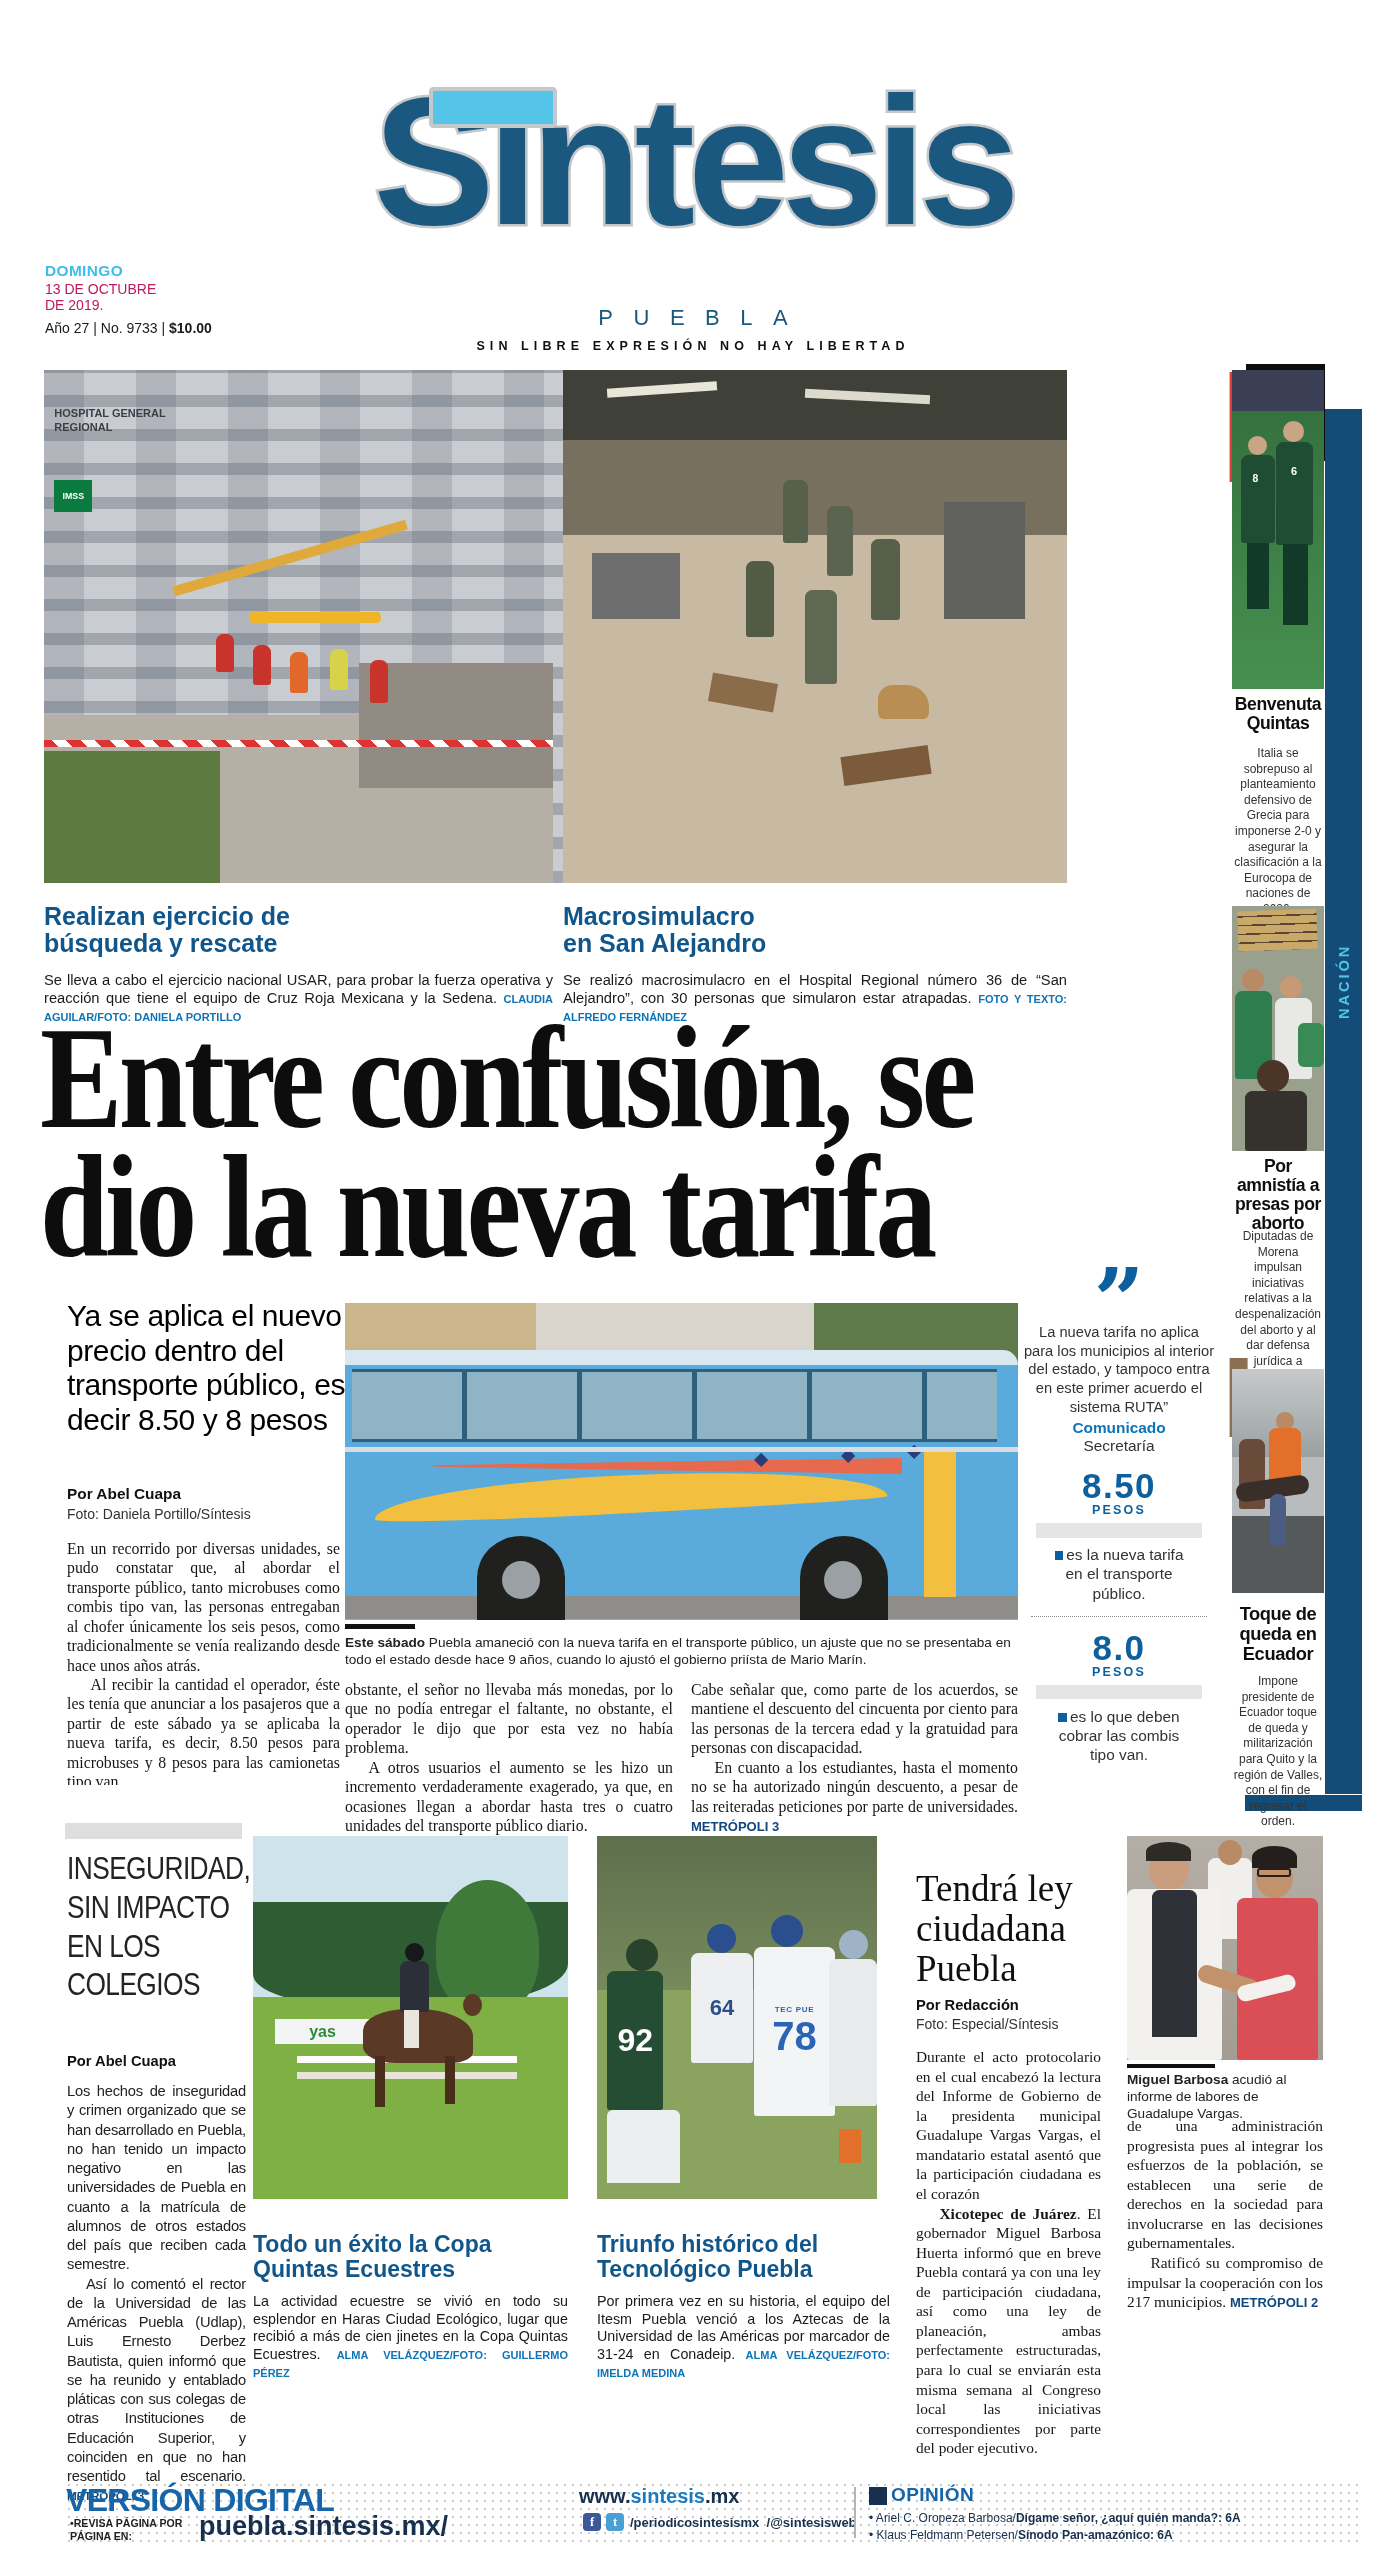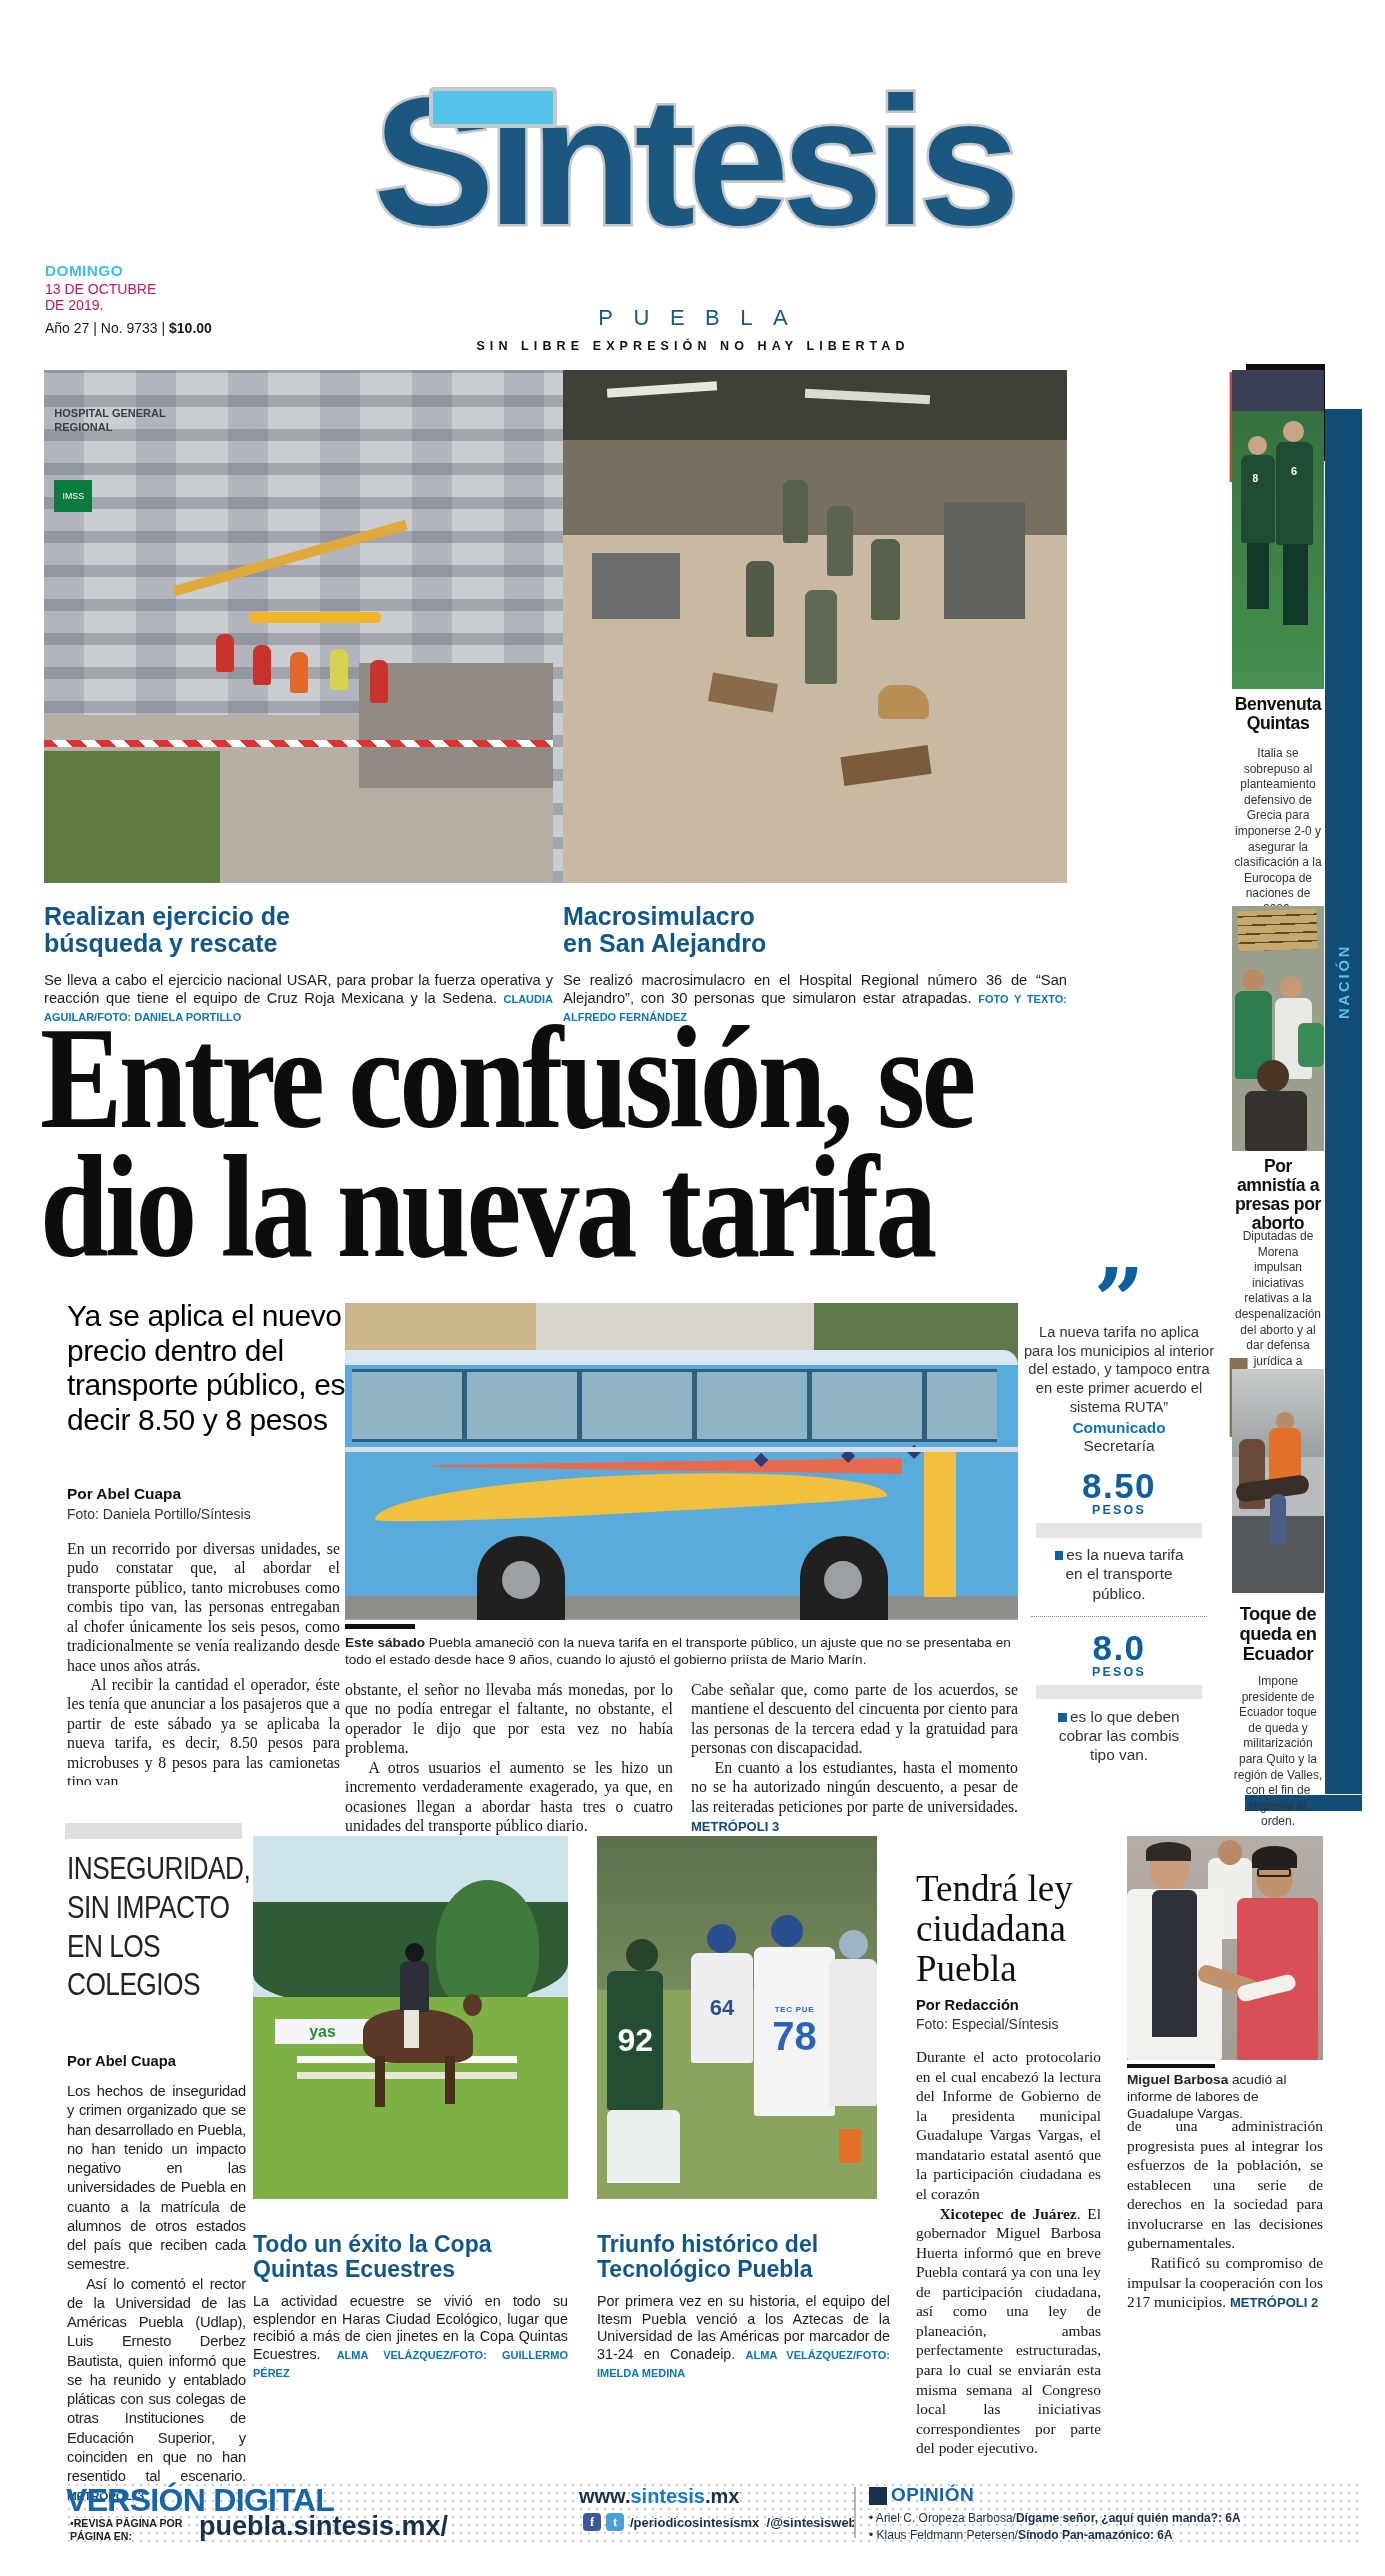--- a/index.html
+++ b/index.html
@@ -146,21 +146,21 @@
   <div class="abs" id="mh-tagline">SIN LIBRE EXPRESIÓN NO HAY LIBERTAD</div>
 
   <div class="abs" id="ph-rescue">
     <div class="ph-el" style="inset:0;background:
       repeating-linear-gradient(0deg, rgba(70,80,95,.30) 0 11.7px, transparent 11.7px 34px),
       repeating-linear-gradient(90deg, rgba(70,80,95,.18) 0 40px, transparent 40px 92px),#c9ccd0"></div>
     <div class="ph-el" style="left:0;top:345px;width:509px;height:169px;background:#b5afa6"></div>
     <div class="ph-el" style="left:0;top:381px;width:176px;height:132px;background:#5d7a41"></div>
     <div class="ph-el" style="left:315px;top:293px;width:194px;height:125px;background:#918b83"></div>
     <div class="ph-el" style="left:10.3px;top:37px;width:125px;font-size:11px;font-weight:700;color:#3a3f45;line-height:1.25">HOSPITAL GENERAL REGIONAL</div>
-    <div class="ph-el" style="left:10.3px;top:110px;width:38px;height:32px;background:#0b7a3e;color:#fff;font-size:8.8px;font-weight:400;display:flex;align-items:center;justify-content:center">IMSS</div>
+    <div class="ph-el" style="left:10.3px;top:110px;width:38px;height:32px;background:#0b7a3e;color:#fff;font-size:8.8px;font-weight:700;display:flex;align-items:center;justify-content:center">IMSS</div>
     <div class="ph-el" style="left:125px;top:183px;width:242px;height:9.5px;background:#e0a93c;transform:rotate(-16deg)"></div>
     <div class="ph-el" style="left:205px;top:242px;width:132px;height:11px;background:#f0b429;border-radius:4.4px"></div>
     <div class="fig" style="left:172px;top:264px;width:17.6px;height:38px;background:#c8342c"></div>
     <div class="fig" style="left:209px;top:275px;width:17.6px;height:40px;background:#c8342c"></div>
     <div class="fig" style="left:246px;top:282px;width:17.6px;height:41px;background:#e2672a"></div>
     <div class="fig" style="left:286px;top:279px;width:17.6px;height:41px;background:#d6d34a"></div>
     <div class="fig" style="left:326px;top:290px;width:17.6px;height:43px;background:#c8342c"></div>
     <div class="ph-el" style="left:0;top:370px;width:509px;height:6.6px;background:repeating-linear-gradient(45deg,#d33 0 10.3px,#fff 10.3px 20.5px)"></div>
   </div>
 

